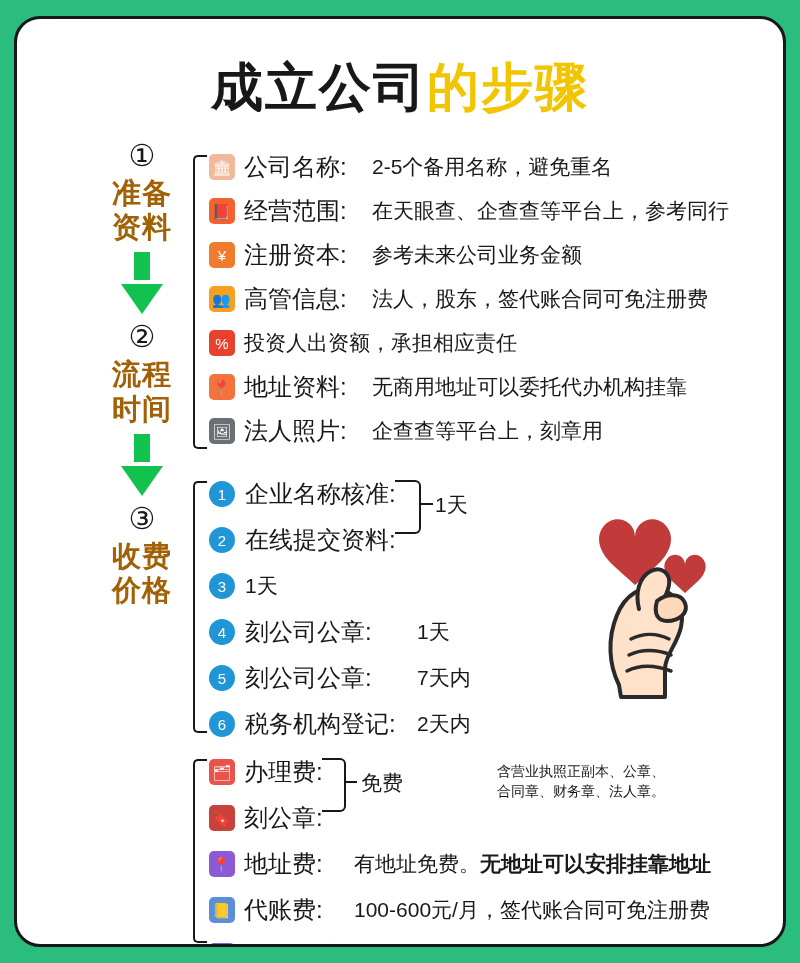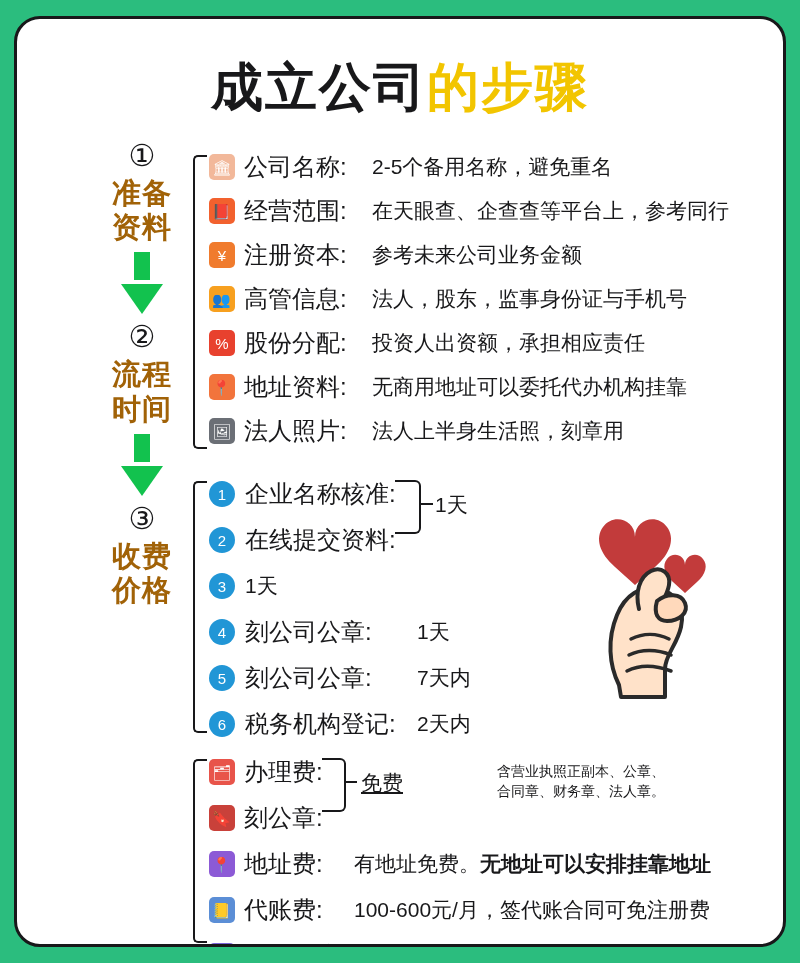--- a/index.html
+++ b/index.html
@@ -210,21 +210,20 @@
     width: 13px;
     border-top: 2.5px solid #18181a;
   }
   .brace-label2 {
     position: absolute;
     left: 344px;
     top: 750px;
     font-size: 21px;
     color: #18181a;
     white-space: nowrap;
-    text-decoration: underline;
   }
   .note {
     position: absolute;
     left: 452px;
     top: 742px;
     font-size: 14px;
     color: #18181a;
     line-height: 1.45;
     white-space: nowrap;
     margin-left: 28px;
@@ -319,39 +318,38 @@
 
       <div class="row">
         <span class="ico tint-c">¥</span>
         <span class="lbl">注册资本:</span>
         <span class="val">参考未来公司业务金额</span>
       </div>
 
       <div class="row">
         <span class="ico tint-d">👥</span>
         <span class="lbl">高管信息:</span>
-        <span class="val">法人，股东，监事身份证与手机号</span>
+        <span class="val">法人，股东，签代账合同可免注册费</span>
       </div>
 
       <div class="row">
         <span class="ico tint-e">%</span>
-        <span class="lbl">股份分配:</span>
         <span class="val">投资人出资额，承担相应责任</span>
       </div>
 
       <div class="row">
         <span class="ico tint-f">📍</span>
         <span class="lbl">地址资料:</span>
         <span class="val">无商用地址可以委托代办机构挂靠</span>
       </div>
 
       <div class="row">
         <span class="ico tint-g">🖼</span>
         <span class="lbl">法人照片:</span>
-        <span class="val">法人上半身生活照，刻章用</span>
+        <span class="val">企查查等平台上，刻章用</span>
       </div>
 
     </div>
 
     <div class="rows" id="sec2">
 
       <div class="row">
         <span class="num">1</span>
         <span class="lbl">企业名称核准:</span>
       </div>

